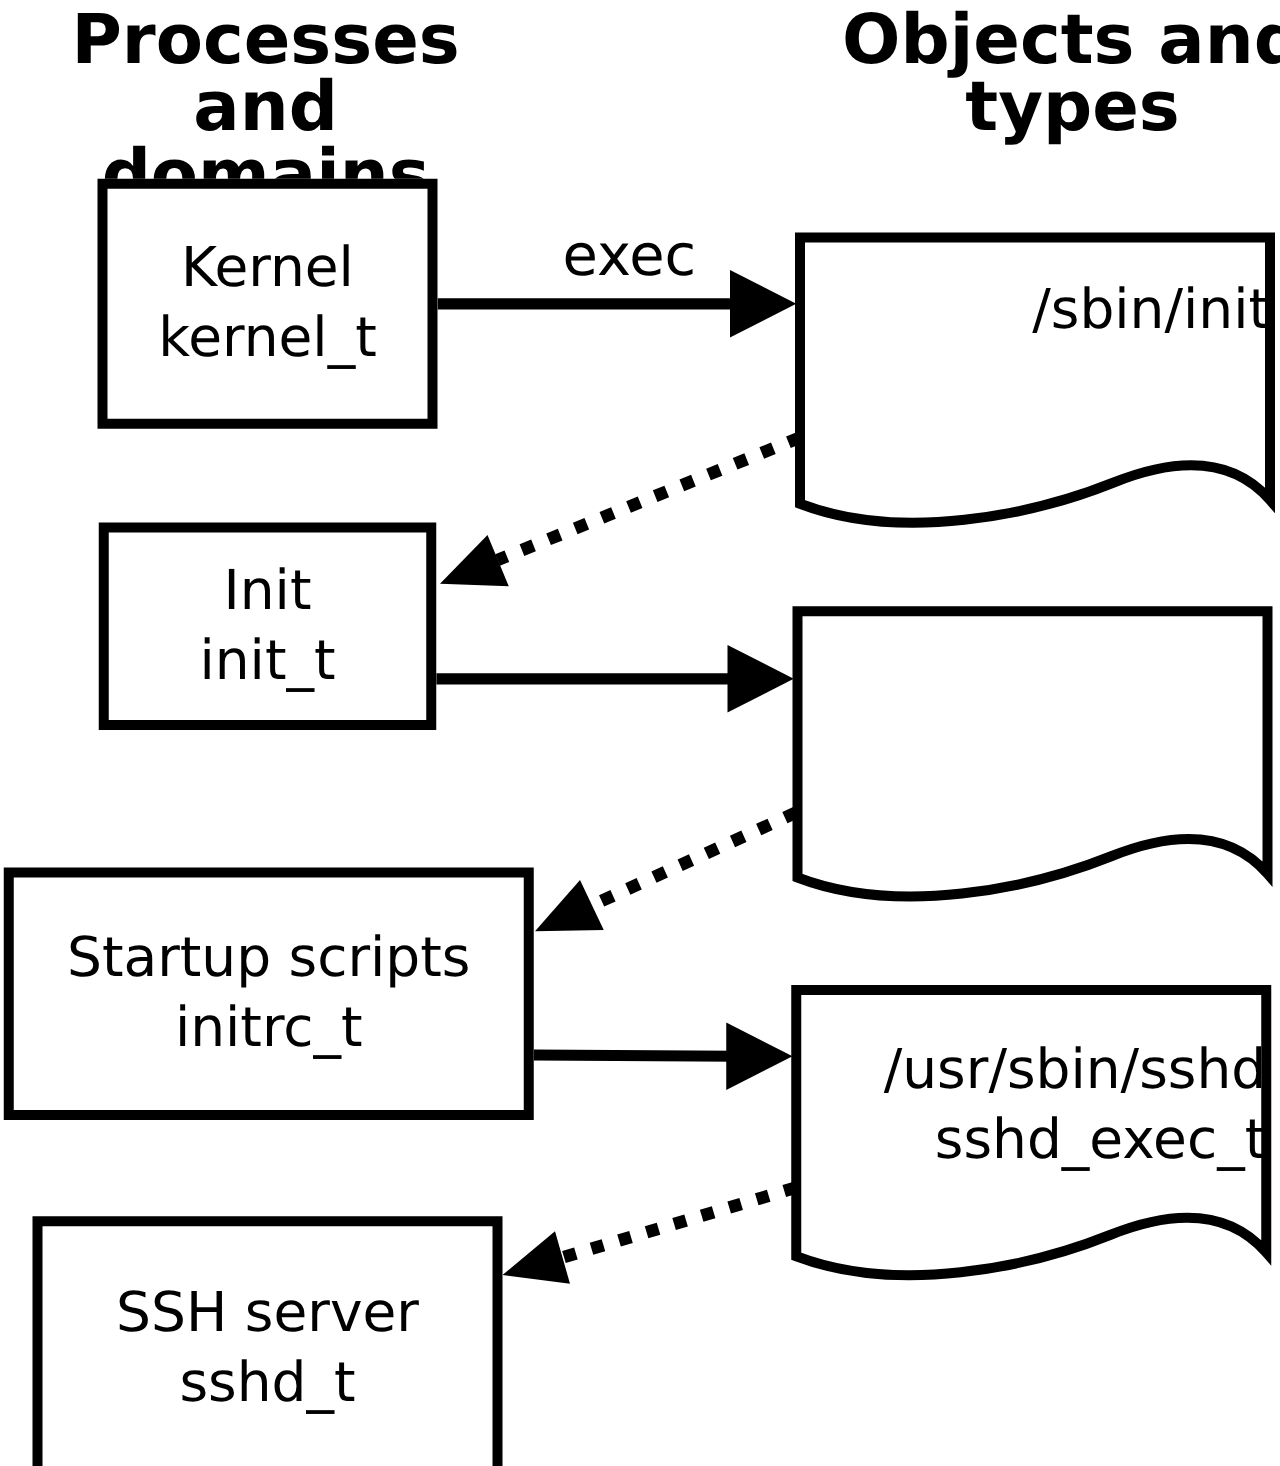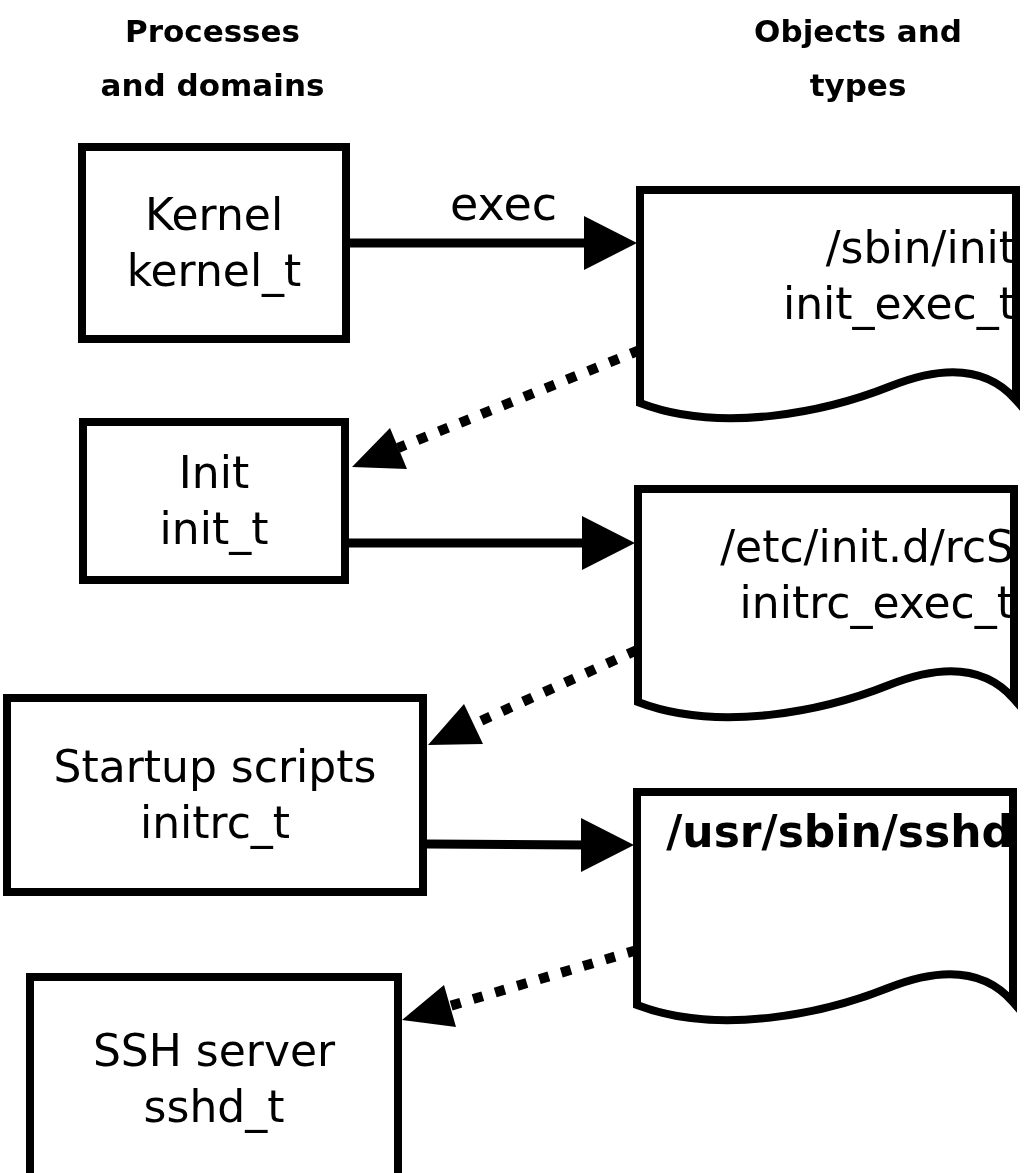--- a/index.html
+++ b/index.html
@@ -8,21 +8,21 @@
     width: 1024px;
     height: 1173px;
     background: #ffffff;
     font-family: "DejaVu Sans", "Liberation Sans", sans-serif;
     color: #000000;
     overflow: hidden;
   }
   .hdr {
     position: absolute;
     font-weight: bold;
-    font-size: 31px;
+    font-size: 55px;
     line-height: 54px;
     text-align: center;
     white-space: pre-line;
     letter-spacing: 0px;
   }
   #hdr-left  { left: 15px;  top: 4px; width: 395px; }
   #hdr-right { left: 663px; top: 4px; width: 390px; }
   .pbox {
     position: absolute;
     box-sizing: border-box;
@@ -42,21 +42,21 @@
   #box-ssh     { left: 26px; top: 973px; width: 376px; height: 212px; }
   .doc-label {
     position: absolute;
     width: 380px;
     text-align: right;
     font-size: 44px;
     line-height: 56px;
   }
   #doclabel-0 { left: 636px; top: 220px; }
   #doclabel-1 { left: 634px; top: 519px; }
-  #doclabel-2 { left: 633px; top: 804px; font-weight: bold; }
+  #doclabel-2 { left: 633px; top: 828px; }
   #exec-label {
     position: absolute;
     left: 437px; top: 180px; width: 120px;
     text-align: right;
     font-size: 46px;
     line-height: 48px;
   }
   svg#diagram-svg { position: absolute; left: 0; top: 0; }
   .docshape { fill: #ffffff; stroke: #000000; stroke-width: 8; }
   .solidline { stroke: #000000; stroke-width: 9; }
@@ -120,23 +120,19 @@
     <span>Startup scripts</span>
     <span>initrc_t</span>
   </div>
   <div id="box-ssh" class="pbox">
     <span>SSH server</span>
     <span>sshd_t</span>
   </div>
 
   <div id="doclabel-0" class="doc-label">
     <div>/sbin/init</div>
-    <div>init_exec_t</div>
-  </div>
-  <div id="doclabel-1" class="doc-label">
-    <div>/etc/init.d/rcS</div>
-    <div>initrc_exec_t</div>
   </div>
   <div id="doclabel-2" class="doc-label">
     <div>/usr/sbin/sshd</div>
+    <div>sshd_exec_t</div>
   </div>
 
 </div>
 
 </body></html>

